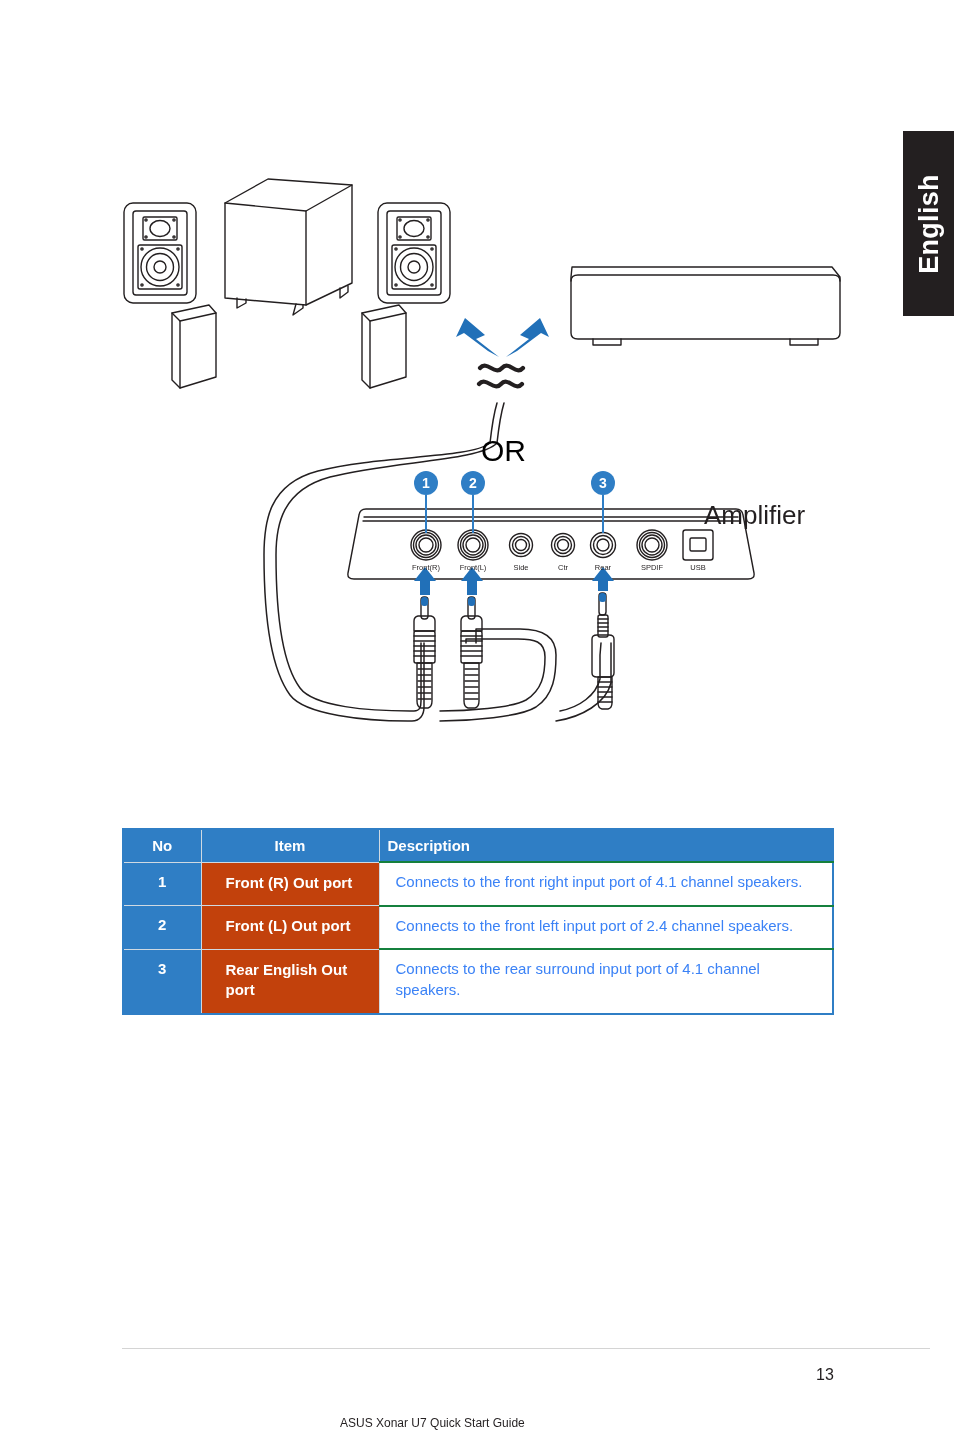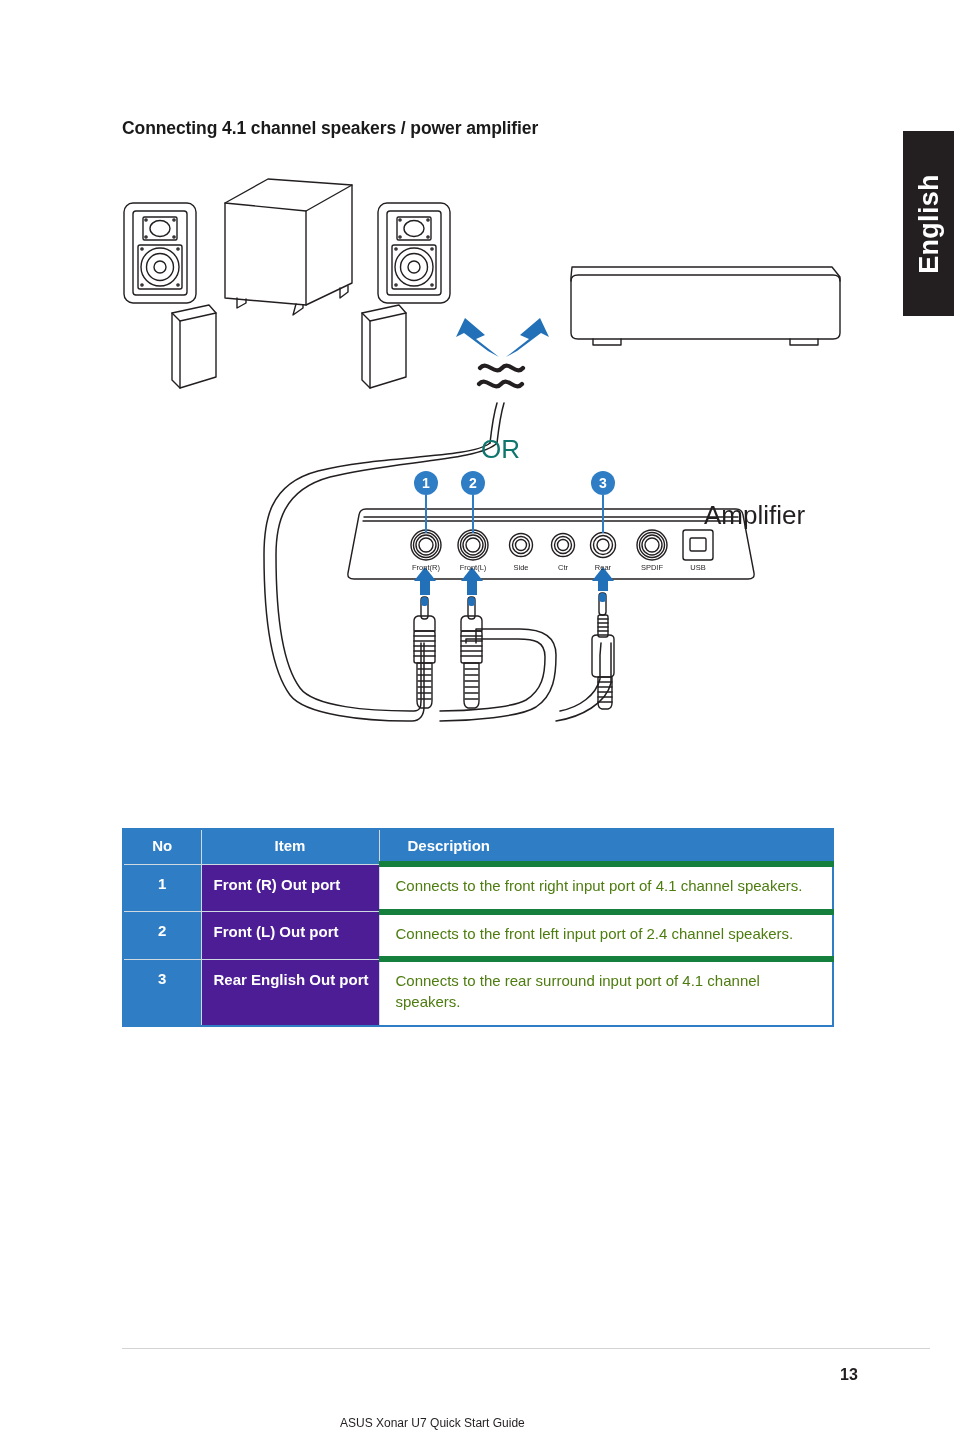--- a/index.html
+++ b/index.html
@@ -45,22 +45,22 @@
   .diagram{
     position:absolute;
     left:0px; top:155px;
     width:954px; height:660px;
   }
   .diagram svg{display:block;}
 
   .or-label{
     position:absolute;
     left:481px; top:279px;
-    font-size:26px;
-    color:#0f766e;
+    font-size:30px;
+    color:#000000;
   }
   .amp-label{
     position:absolute;
     left:704px; top:345px;
     font-size:26px;
     color:#231f20;
   }
 
   
   .tbl{
@@ -82,86 +82,84 @@
     background:#2f7ec5;
     color:#ffffff;
     font-weight:bold;
     font-size:15px;
     text-align:center;
     height:31px;
     line-height:31px;
     border-right:1px solid #cfd9e2;
     margin-left:14px;
   }
-  .hdr td:last-child{border-right:none;text-align:left;padding-left:28px;}
+  .hdr td:last-child{border-right:none;text-align:left;padding-left:8px;}
 
   .tbl tbody td.no-cell{
     background:#2f7ec5;
     color:#ffffff;
     font-weight:bold;
     font-size:15px;
     text-align:center;
     padding-top:10px;
     border-top:1px solid #cfd9e2;
     border-right:1px solid #cfd9e2;
   }
   .tbl tbody td.item-cell{
-    background:#4c1d95;
+    background:#c2410c;
     color:#ffffff;
     font-weight:bold;
     font-size:15px;
     text-align:left;
-    padding:10px 6px 12px 12px;
+    padding:10px 6px 12px 24px;
     border-top:1px solid #cfd9e2;
     border-right:1px solid #cfd9e2;
     line-height:1.35;
     margin-left:36px;
   }
   .tbl tbody td.desc-cell{
     background:#ffffff;
-    color:#4d7c0f;
+    color:#3b82f6;
     font-size:15px;
     text-align:left;
     padding:9px 10px 12px 16px;
-    border-top:6px solid #15803d;
+    border-top:2px solid #15803d;
     line-height:1.38;
   }
   .tbl{border:2px solid #2f7ec5;}
 
   
   .footer-rule{
     position:absolute;
     left:122px; top:1348px;
     width:808px; height:1px;
     background:#d4d4d4;
   }
   .footer-text{
     position:absolute;
     left:340px; top:1416px;
     font-size:12px;
     color:#231f20;
   }
   .footer-page{
     position:absolute;
-    left:840px; top:1366px;
+    left:816px; top:1366px;
     font-size:16px;
     color:#231f20;
-    font-weight:bold;
   }
 </style>
 </head>
 <body>
 
 <div class="page">
 
   <div class="lang-tab">
     <span>English</span>
   </div>
 
-  <div class="heading">Connecting 4.1 channel speakers / power amplifier</div>
 
   <div class="diagram">
     <svg width="954" height="660" viewBox="0 0 954 660" xmlns="http://www.w3.org/2000/svg">
       <g fill="none" stroke="#231f20" stroke-width="1.4" stroke-linejoin="round" stroke-linecap="round">
 
         <g>
           <rect x="124" y="48" width="72" height="100" rx="9" ry="9"></rect>
           <rect x="133" y="56" width="54" height="84" rx="3" ry="3"></rect>
 
           <rect x="143" y="62" width="34" height="23" rx="1.5" ry="1.5"></rect>

